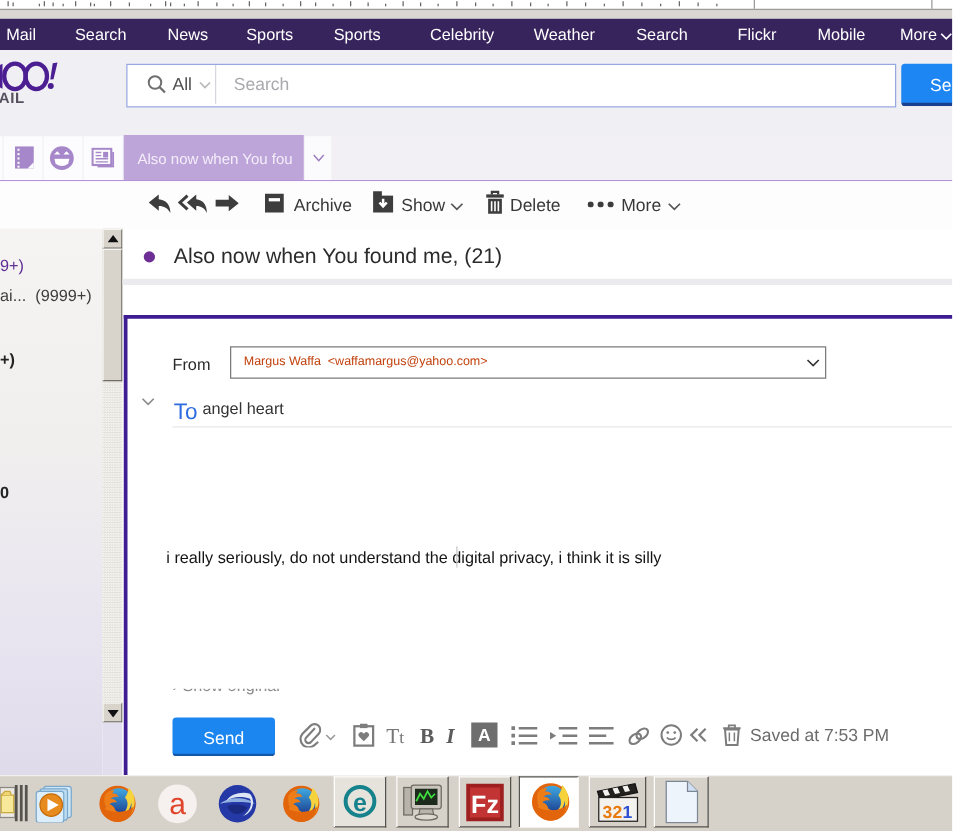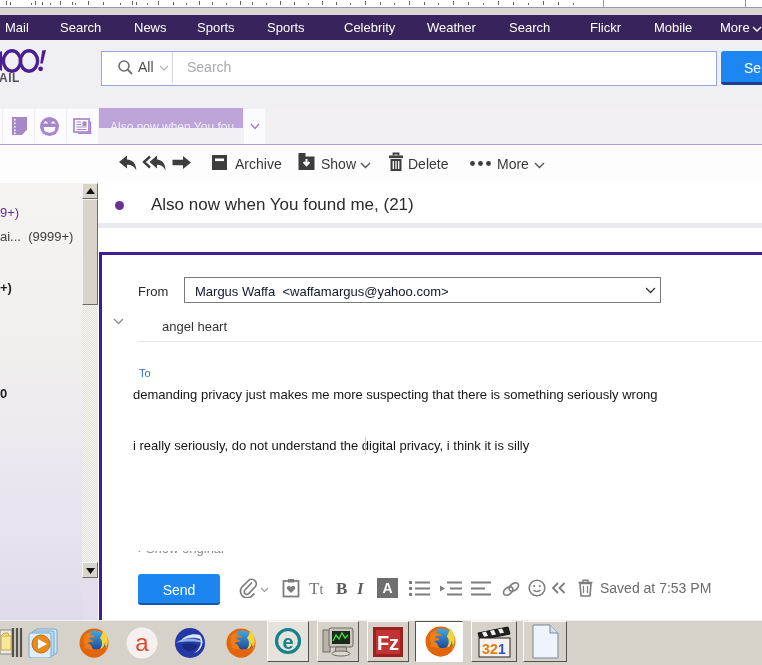--- a/index.html
+++ b/index.html
@@ -150,21 +150,21 @@
     <path d="M4 10 H17" stroke="#a687c9" stroke-width="1.2"></path>
   </svg>
 
   <svg class="abs" style="left:73px;top:118px;" width="19" height="16" viewBox="0 0 19 16">
     <rect x="1" y="1" width="15" height="13" fill="#fcfbfd" stroke="#a687c9" stroke-width="1.7"></rect>
     <path d="M17.5 3.5 V15.5 H5" stroke="#a687c9" stroke-width="1.5" fill="none"></path>
     <rect x="9.5" y="3.5" width="4" height="4.5" fill="#a687c9"></rect>
     <path d="M3.5 4 H8 M3.5 6.5 H8 M3.5 9 H13.5 M3.5 11.5 H13.5" stroke="#a687c9" stroke-width="1.1"></path>
   </svg>
 
-  <div class="abs" style="left:99px;top:108px;width:144px;height:20px;background:#bda4d9;overflow:hidden;">
+  <div class="abs" style="left:99px;top:108px;width:144px;height:36px;background:#bda4d9;overflow:hidden;">
     <span style="position:absolute;left:11px;top:12px;font-size:12px;color:#f4eefa;white-space:nowrap;">Also now when You fou</span>
   </div>
   <div class="abs" style="left:244px;top:109px;width:21px;height:35px;background:#fbfafc;"></div>
   <svg class="abs" style="left:250px;top:123px;" width="10" height="7" viewBox="0 0 10 7">
       <path d="M1 1 L5 5.5 L9 1" stroke="#9a7cc0" stroke-width="1.2" fill="none"></path>
     </svg>
   <div class="abs" style="left:0;top:144px;width:762px;height:1px;background:#b494d4;"></div>
 
   <div class="abs" style="left:0;top:145px;width:762px;height:38px;background:#fdfdfd;"></div>
 
@@ -233,41 +233,40 @@
   <div class="abs" style="left:82px;top:562px;width:16px;height:16px;background:#d8d4cc;border-top:1px solid #f5f4f0;border-left:1px solid #f5f4f0;border-right:1px solid #6e6b66;border-bottom:1px solid #6e6b66;box-sizing:border-box;"></div>
   <svg class="abs" style="left:86px;top:568px;" width="9" height="6" viewBox="0 0 9 6">
       <path d="M4.5 6 L9 0 H0 Z" fill="#111"></path>
     </svg>
 
   <div class="abs" style="left:82px;top:578px;width:16px;height:42px;background:#e2deee;"></div>
 
   <div class="abs" style="left:98px;top:183px;width:664px;height:437px;background:#fff;"></div>
 
   <div class="abs" style="left:115px;top:201px;width:9px;height:9px;border-radius:50%;background:#6d2f96;"></div>
-  <div class="abs" style="left:139px;top:195px;font-size:17px;color:#2b2b2b;margin-left:12px;">Also now when You found me, (21)</div>
+  <div class="abs" style="left:139px;top:195px;font-size:17px;color:#2b2b2b;">Also now when You found me, (21)</div>
   <div class="abs" style="left:98px;top:223px;width:664px;height:5px;background:#ebeaee;"></div>
 
   <div class="abs" style="left:99px;top:252px;width:663px;height:3px;background:#3e1e92;"></div>
   <div class="abs" style="left:99px;top:252px;width:3px;height:368px;background:#3e1e92;"></div>
 
   <div class="abs" style="left:138px;top:284px;font-size:13px;color:#2a2a2a;">From</div>
   <div class="abs" style="left:184px;top:277px;width:477px;height:26px;background:#fff;border:1px solid #7a7a7a;box-sizing:border-box;"></div>
-  <div class="abs" style="left:195px;top:284px;font-size:13px;color:#0f172a;">Margus Waffa &nbsp;&lt;waffamargus@yahoo.com&gt;</div>
+  <div class="abs" style="left:195px;top:284px;font-size:10px;color:#c2410c;">Margus Waffa &nbsp;&lt;waffamargus@yahoo.com&gt;</div>
   <svg class="abs" style="left:645px;top:287px;" width="11" height="7" viewBox="0 0 11 7">
       <path d="M1 1 L5.5 5.5 L10 1" stroke="#333" stroke-width="1.3" fill="none"></path>
     </svg>
 
   <svg class="abs" style="left:113px;top:318px;" width="11" height="7" viewBox="0 0 11 7">
       <path d="M1 1 L5.5 5.5 L10 1" stroke="#8a8a8a" stroke-width="1.3" fill="none"></path>
     </svg>
-  <div class="abs" style="left:139px;top:319px;font-size:11px;color:#2e6de0;margin-top:48px;">To</div>
+  <div class="abs" style="left:139px;top:319px;font-size:18px;color:#2e6de0;">To</div>
   <div class="abs" style="left:162px;top:319px;font-size:13px;color:#333;">angel heart</div>
   <div class="abs" style="left:138px;top:341px;width:624px;height:1px;background:#e7e7e7;"></div>
 
-  <div class="abs" style="left:133px;top:387px;font-size:13px;color:#141414;">demanding privacy just makes me more suspecting that there is something seriously wrong</div>
   <div class="abs" style="left:133px;top:438px;font-size:13px;color:#141414;">i really seriously, do not understand the digital privacy, i think it is silly</div>
 
   <div class="abs" style="left:365px;top:437px;width:1px;height:17px;background:#c8c8c8;"></div>
 
   <div class="abs" style="left:138px;top:551px;width:200px;height:6px;overflow:hidden;">
     <div style="position:absolute;left:0;top:-10px;font-size:13px;color:#8a8a8a;">› Show original</div>
   </div>
 
   <div class="abs" style="left:138px;top:574px;width:82px;height:31px;background:#1b85f0;border-radius:3px;border-bottom:2px solid #1357a8;box-sizing:border-box;"></div>
   <div class="abs" style="left:138px;top:582px;width:82px;height:16px;font-size:14px;color:#fff;text-align:center;">Send</div>

